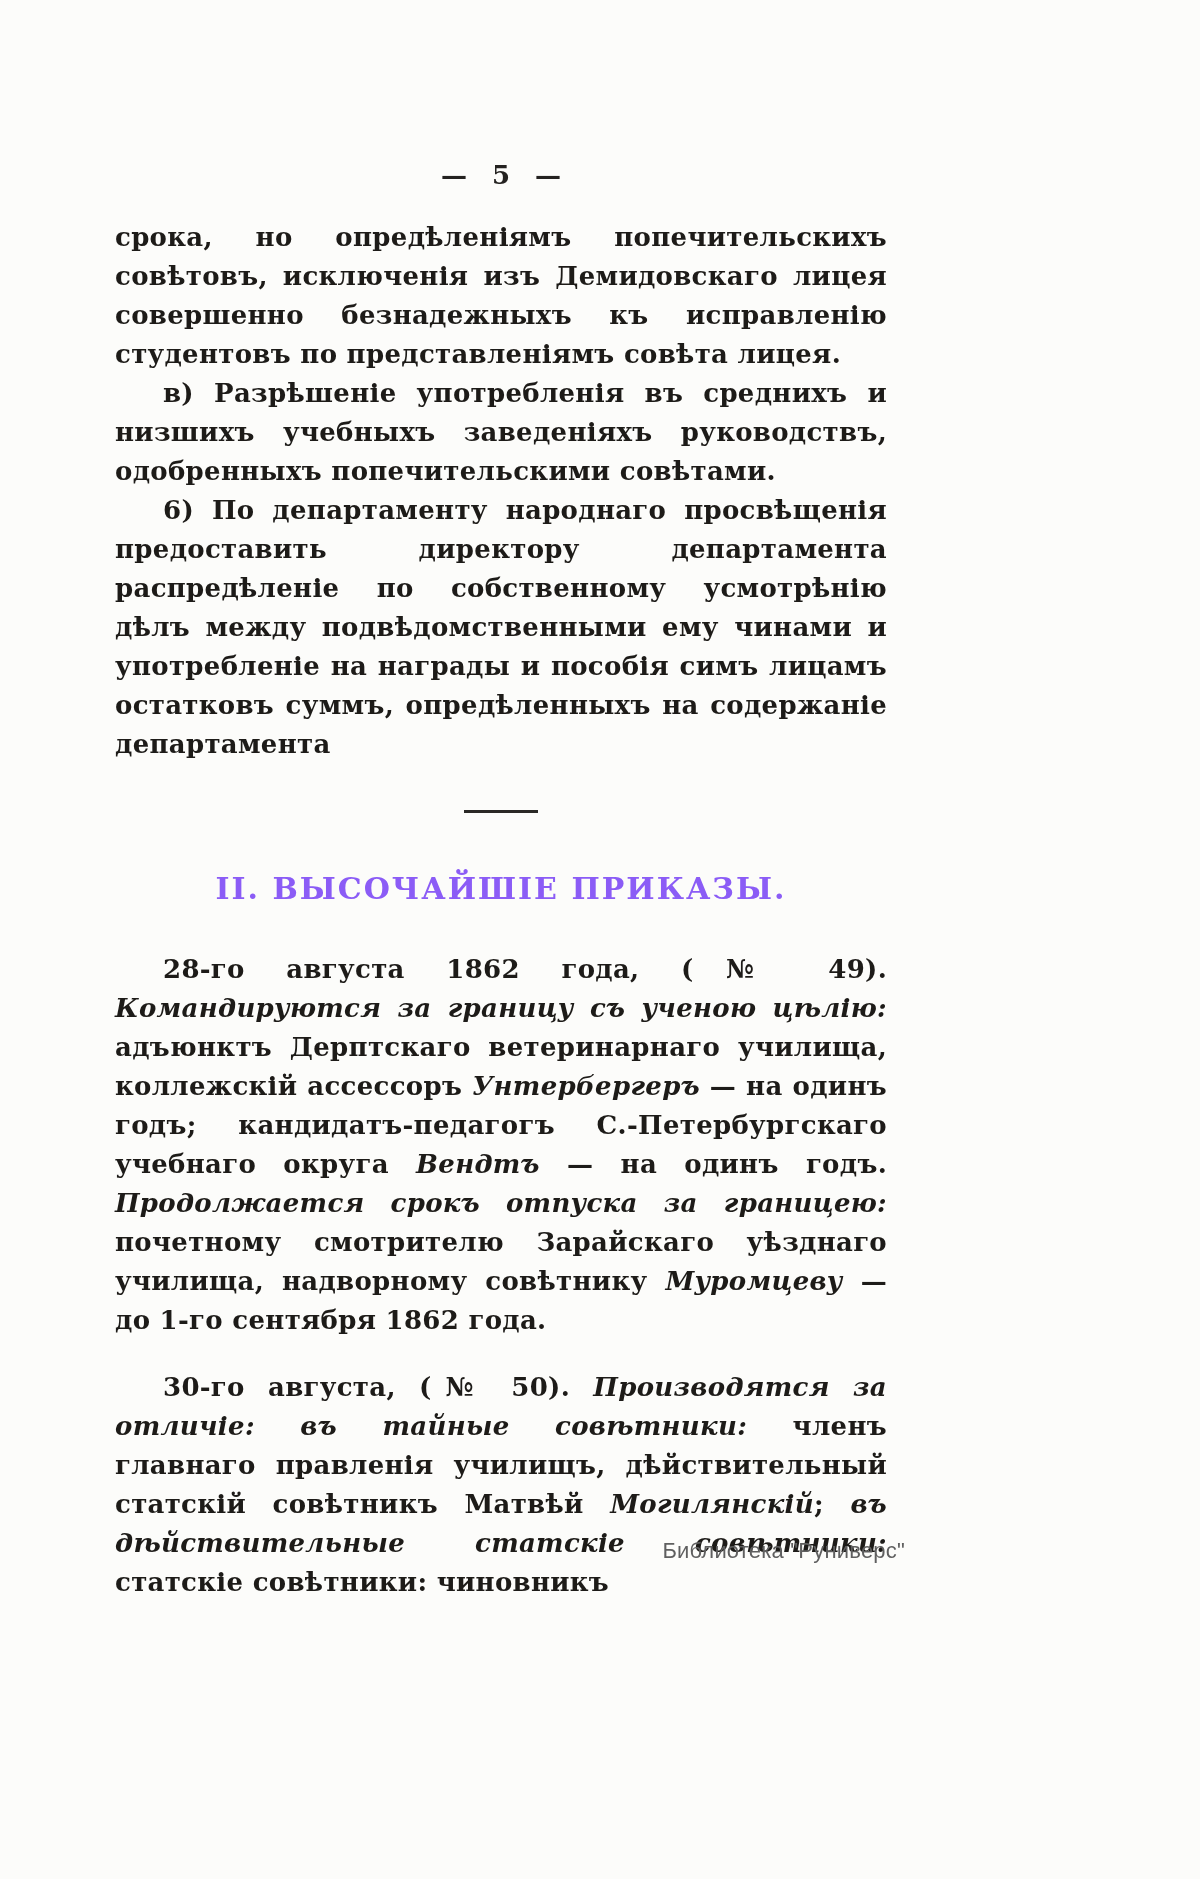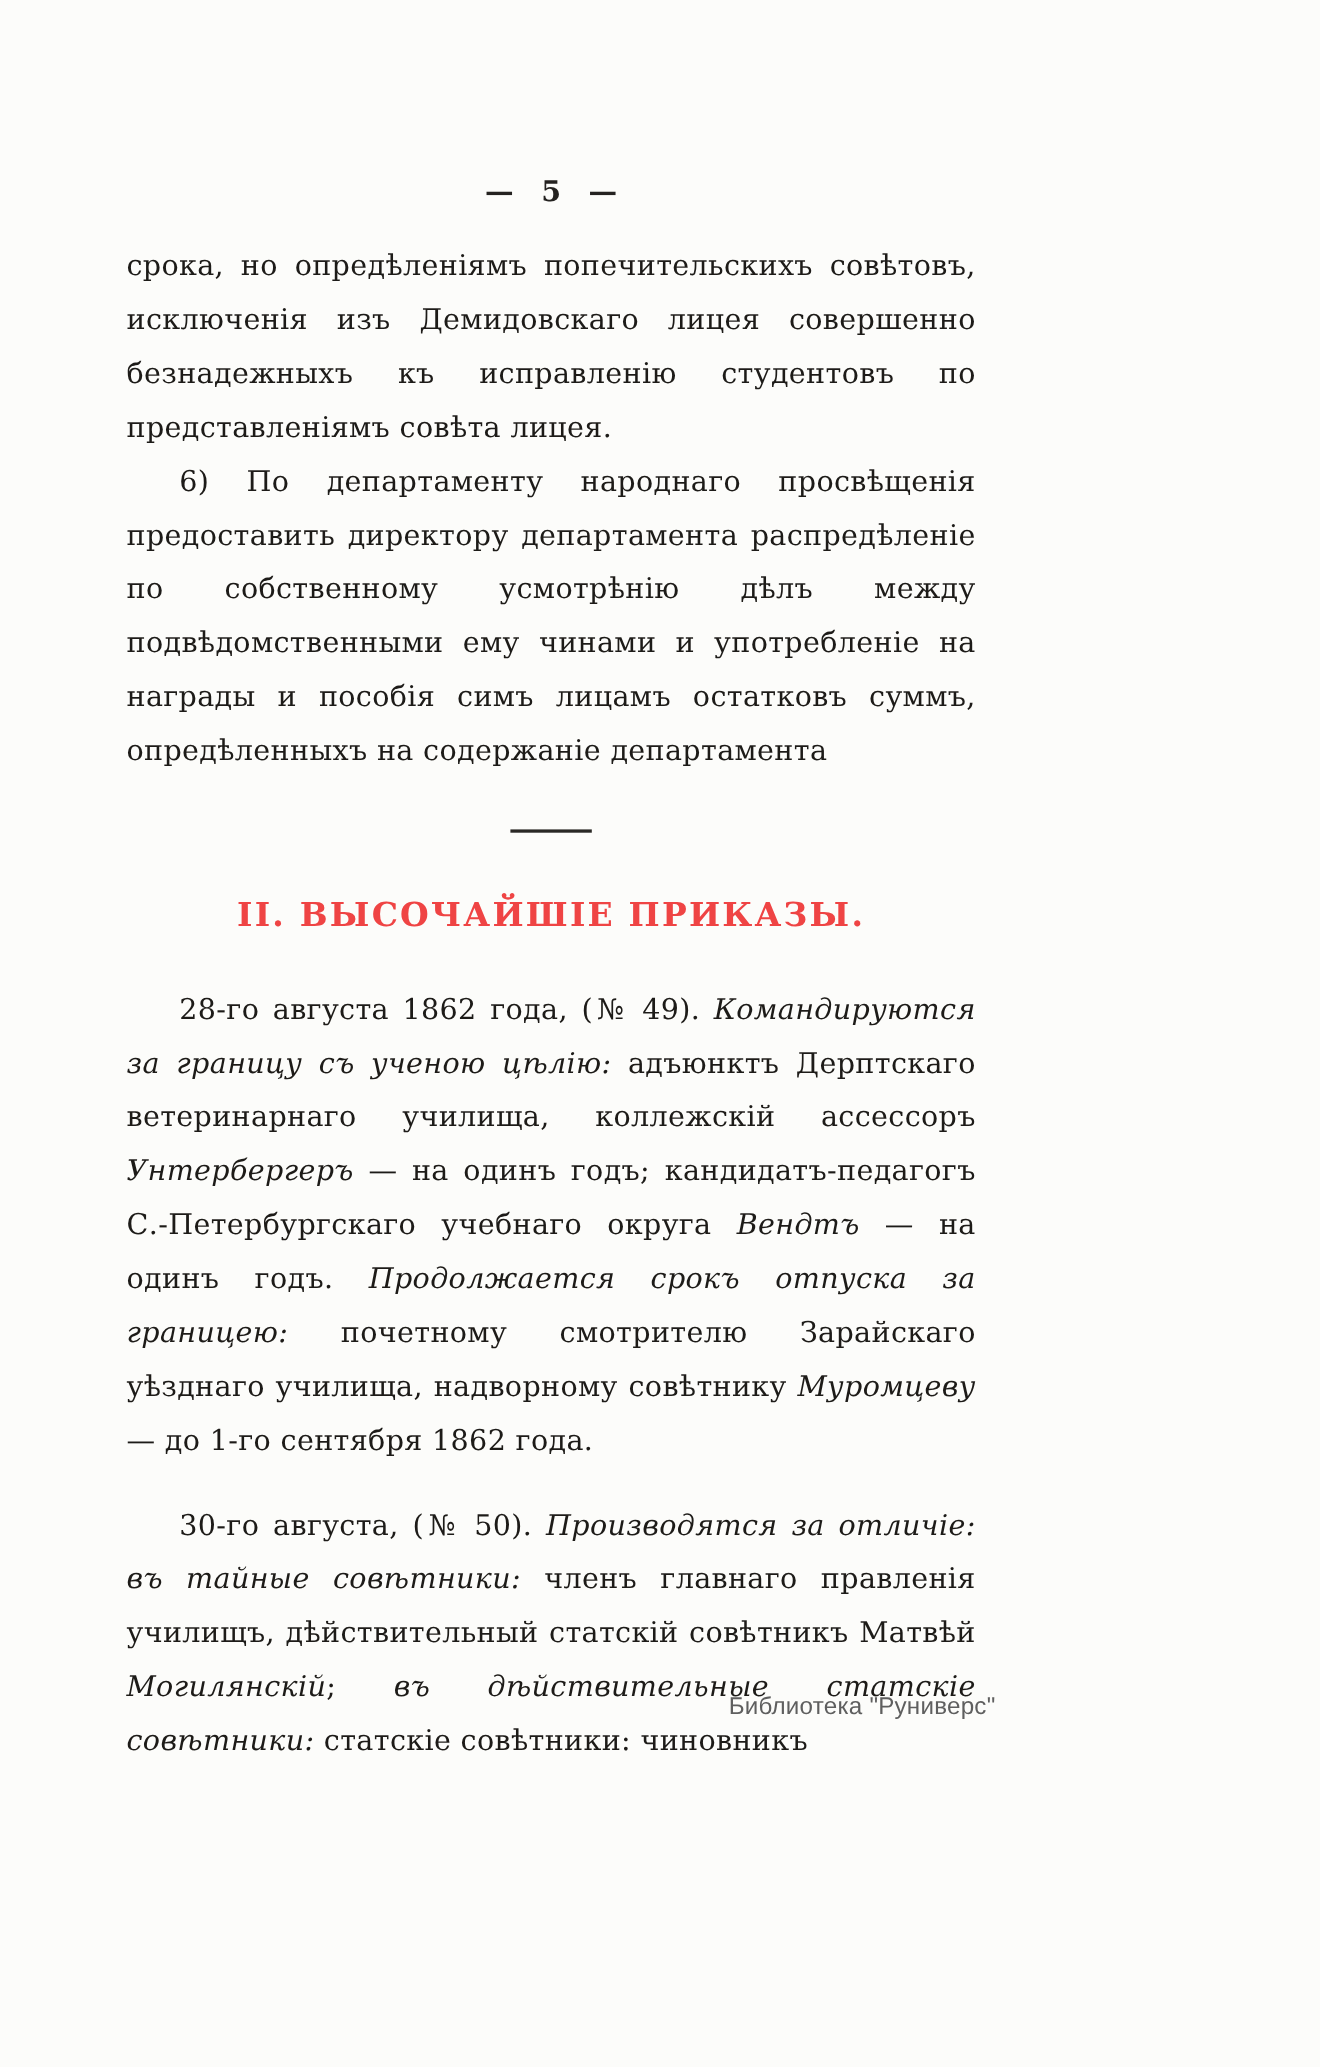--- a/index.html
+++ b/index.html
@@ -31,22 +31,22 @@
     text-align: center;
     font-size: 26px;
     font-weight: 700;
     word-spacing: 16px;
     margin-bottom: 28px;
     color: #242220;
   }
   .section .para {
     margin: 0;
     font-size: 26px;
-    line-height: 49px;
-    font-weight: 400;
+    line-height: 39px;
+    font-weight: 700;
     text-align: justify;
     letter-spacing: 0.3px;
   }
   .para.indent {
     text-indent: 48px;
   }
   .it {
     font-style: italic;
   }
   .divider {
@@ -54,21 +54,21 @@
     border: none;
     border-top: 3px solid #2a2825;
     margin: 46px auto 0 auto;
   }
   .heading {
     margin: 58px 0 0 0;
     text-align: center;
     font-size: 30px;
     font-weight: 700;
     letter-spacing: 2px;
-    color: #ef4444;
+    color: #8b5cf6;
   }
   .sec2 {
     margin-top: 44px;
   }
   .sec2 .para + .para {
     margin-top: 28px;
   }
   .footer-credit {
     position: absolute;
     top: 1538px;
@@ -81,20 +81,21 @@
 </style>
 </head>
 <body>
 
 <div class="scan">
   <div class="text-block">
     <div class="page-number">— 5 —</div>
 
     <div id="section1" class="section">
         <p class="para"><span class="">срока, но опредѣленіямъ попечительскихъ совѣтовъ, исключенія изъ Демидовскаго лицея совершенно безнадежныхъ къ исправленію студентовъ по представленіямъ совѣта лицея.</span></p>
+        <p class="para indent"><span class="">в) Разрѣшеніе употребленія въ среднихъ и низшихъ учебныхъ заведеніяхъ руководствъ, одобренныхъ попечительскими совѣтами.</span></p>
         <p class="para indent"><span class="">6) По департаменту народнаго просвѣщенія предоставить директору департамента распредѣленіе по собственному усмотрѣнію дѣлъ между подвѣдомственными ему чинами и употребленіе на награды и пособія симъ лицамъ остатковъ суммъ, опредѣленныхъ на содержаніе департамента</span></p>
       </div>
 
     <hr class="divider">
 
     <h2 class="heading">II. ВЫСОЧАЙШІЕ ПРИКАЗЫ.</h2>
 
     <div id="section2" class="section sec2">
         <p class="para indent"><span class="">28-го августа 1862 года, (№ 49). </span><span class="it">Командируются за границу съ ученою цѣлію:</span><span class=""> адъюнктъ Дерптскаго ветеринарнаго училища, коллежскій ассессоръ </span><span class="it">Унтербергеръ</span><span class=""> — на одинъ годъ; кандидатъ-педагогъ С.-Петербургскаго учебнаго округа </span><span class="it">Вендтъ</span><span class=""> — на одинъ годъ. </span><span class="it">Продолжается срокъ отпуска за границею:</span><span class=""> почетному смотрителю Зарайскаго уѣзднаго училища, надворному совѣтнику </span><span class="it">Муромцеву</span><span class=""> — до 1-го сентября 1862 года.</span></p>
         <p class="para indent"><span class="">30-го августа, (№ 50). </span><span class="it">Производятся за отличіе: въ тайные совѣтники:</span><span class=""> членъ главнаго правленія училищъ, дѣйствительный статскій совѣтникъ Матвѣй </span><span class="it">Могилянскій</span><span class="">; </span><span class="it">въ дѣйствительные статскіе совѣтники:</span><span class=""> статскіе совѣтники: чиновникъ</span></p>

